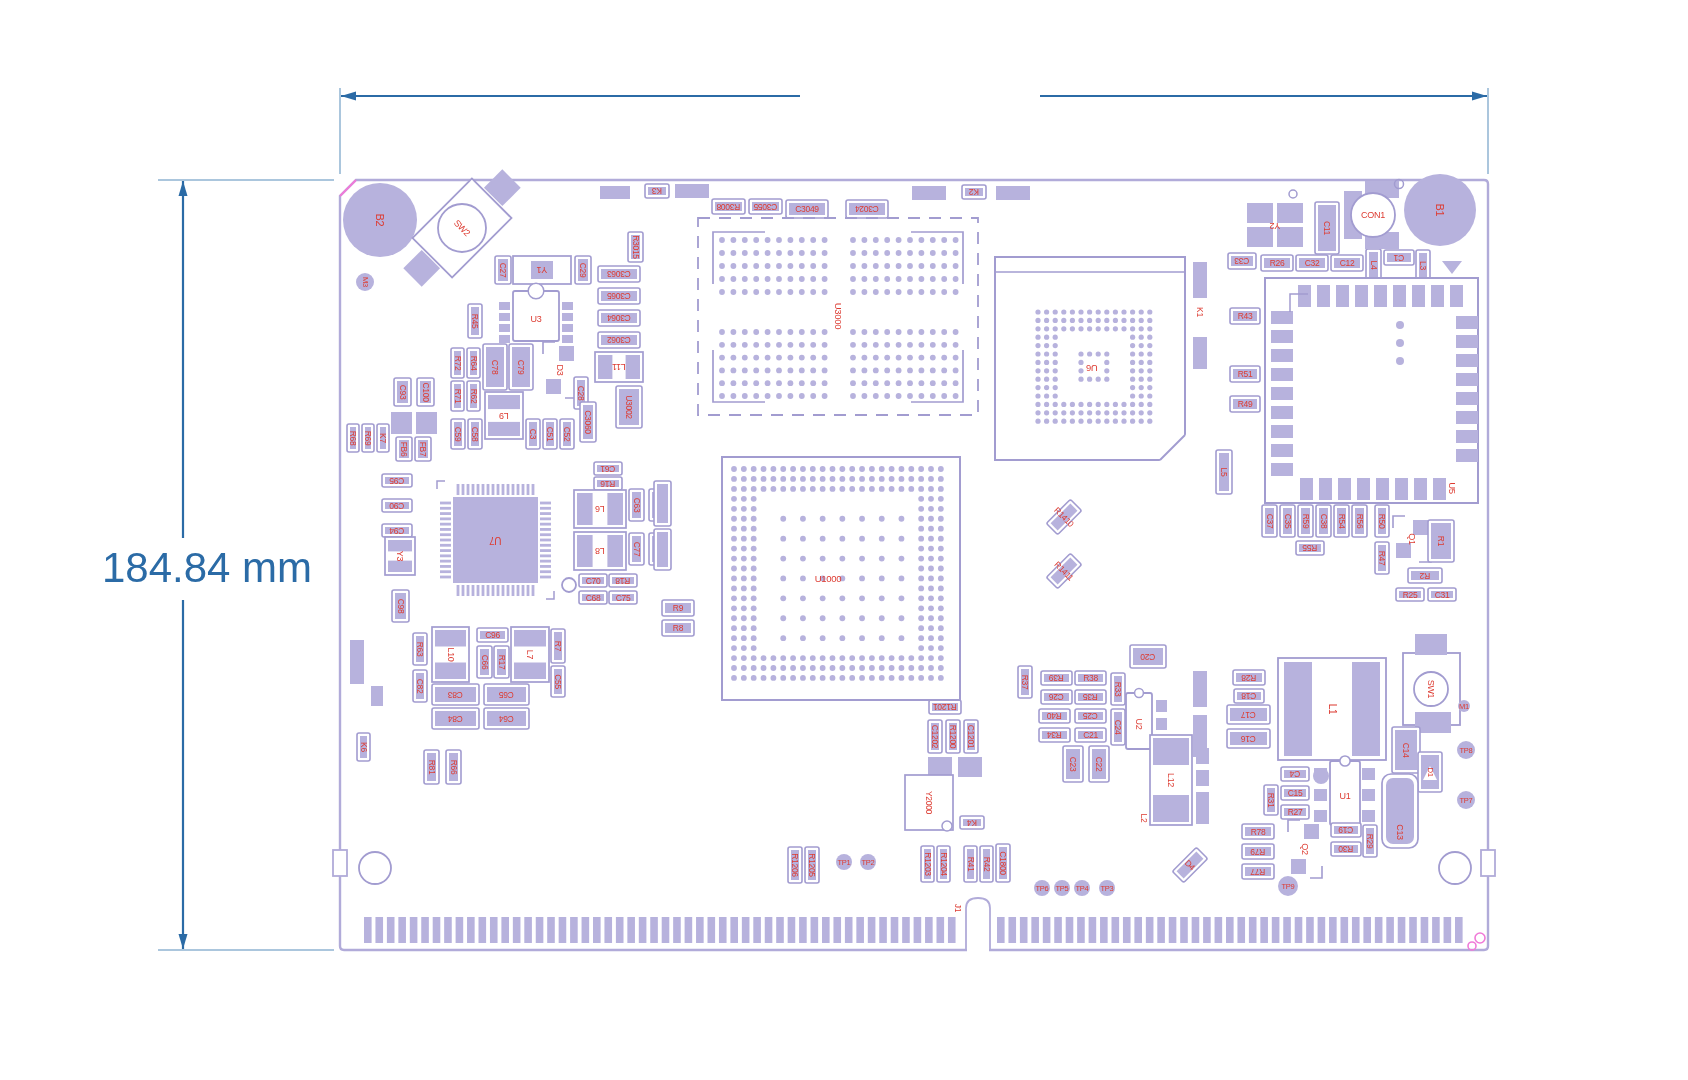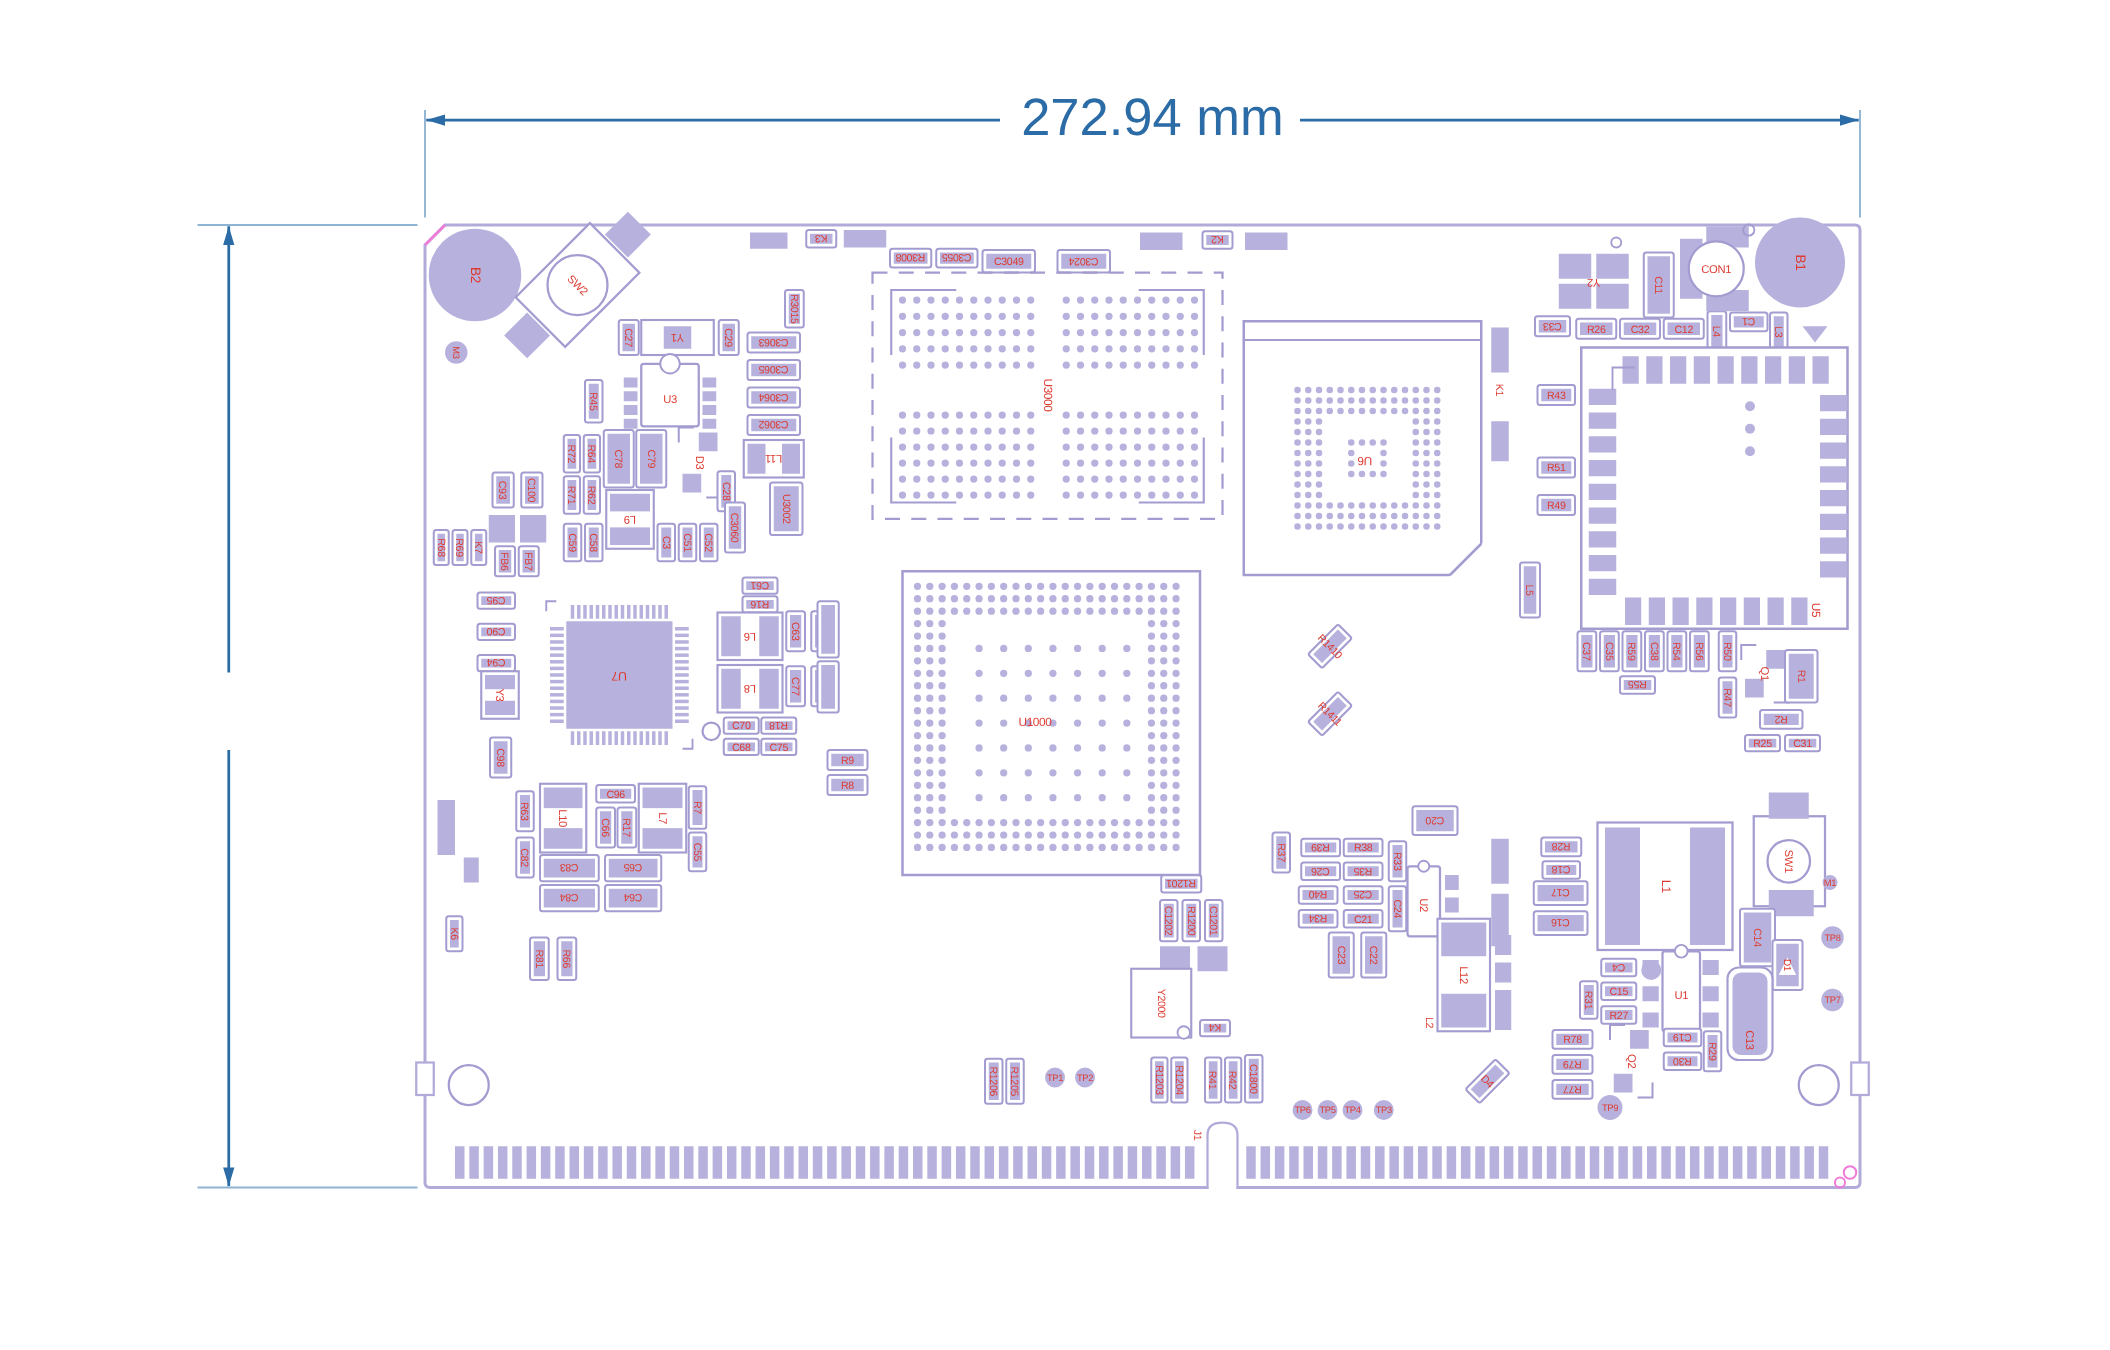--- a/index.html
+++ b/index.html
@@ -1896,14 +1896,14 @@
         <line x1="340" y1="88" x2="340" y2="174" stroke="#8fb3d2" stroke-width="1.5"></line>
         <line x1="1488" y1="88" x2="1488" y2="174" stroke="#8fb3d2" stroke-width="1.5"></line>
         <line x1="183" y1="181" x2="183" y2="538" stroke="#2b6ba6" stroke-width="2.2"></line>
         <line x1="183" y1="600" x2="183" y2="949" stroke="#2b6ba6" stroke-width="2.2"></line>
         <polygon points="183,181 178.5,196 187.5,196" fill="#2b6ba6"></polygon>
         <polygon points="183,949 178.5,934 187.5,934" fill="#2b6ba6"></polygon>
         <line x1="158" y1="180" x2="334" y2="180" stroke="#8fb3d2" stroke-width="1.5"></line>
         <line x1="158" y1="950" x2="334" y2="950" stroke="#8fb3d2" stroke-width="1.5"></line>
       </g>
     </svg>
-  <div id="dim-w" class="dimlabel">272.94 mm</div>
+  <div id="dim-h" class="dimlabel">184.84 mm</div>
 </div>
 
 </body></html>

